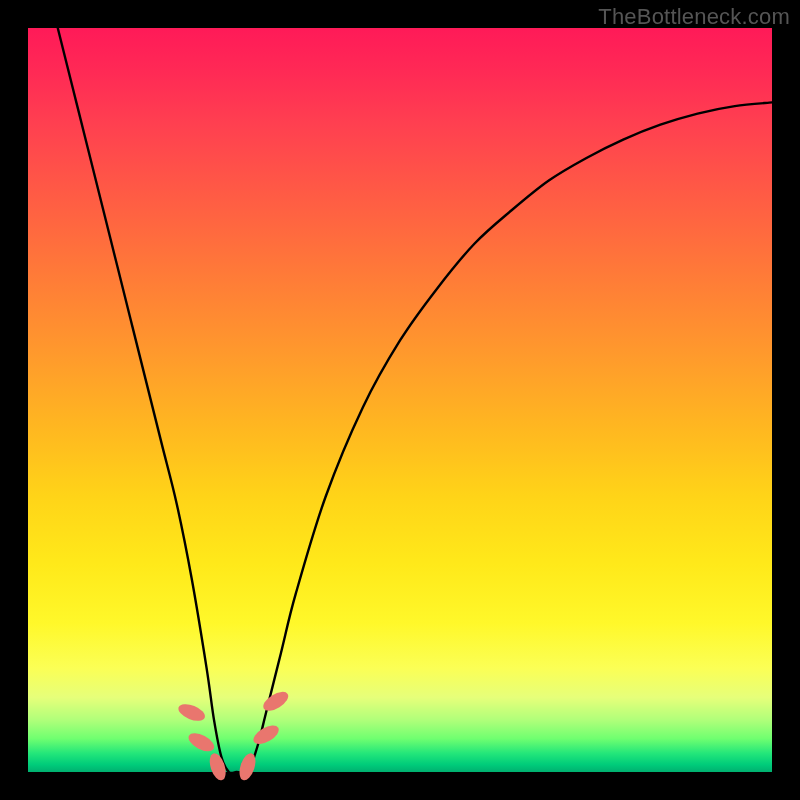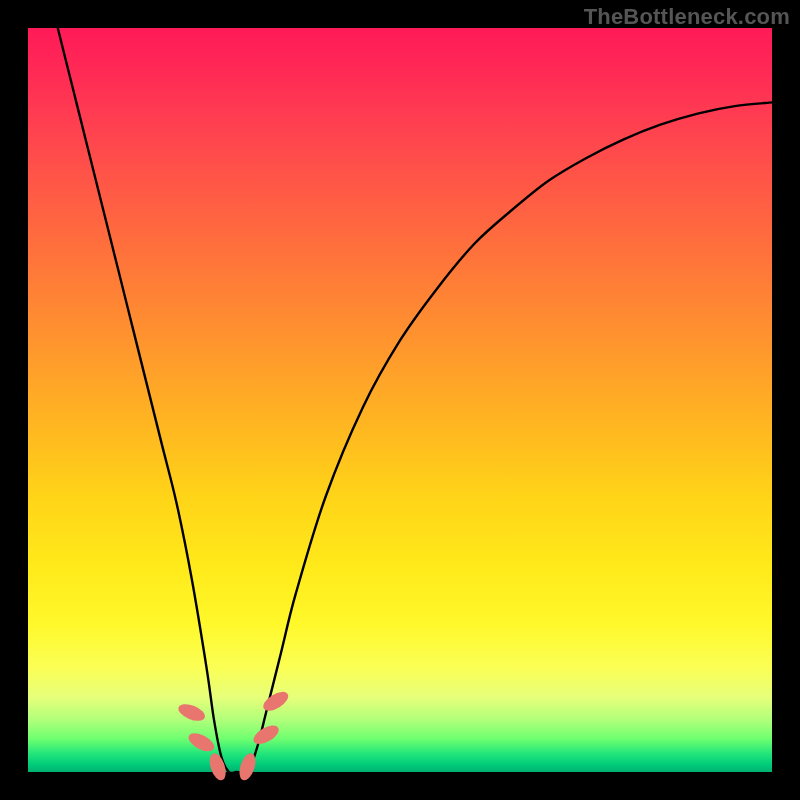--- a/index.html
+++ b/index.html
@@ -42,21 +42,21 @@
       #00cc7a 99%,
       #00b070 100%);
   }
   .watermark {
     position: absolute;
     top: 4px;
     right: 10px;
     color: #555;
     font-size: 22px;
     letter-spacing: 0.2px;
-    font-weight: 700;
+    font-weight: 400;
     user-select: none;
   }
   svg.curve {
     position: absolute;
     left: 0;
     top: 0;
     width: 744px;
     height: 744px;
     overflow: visible;
   }

